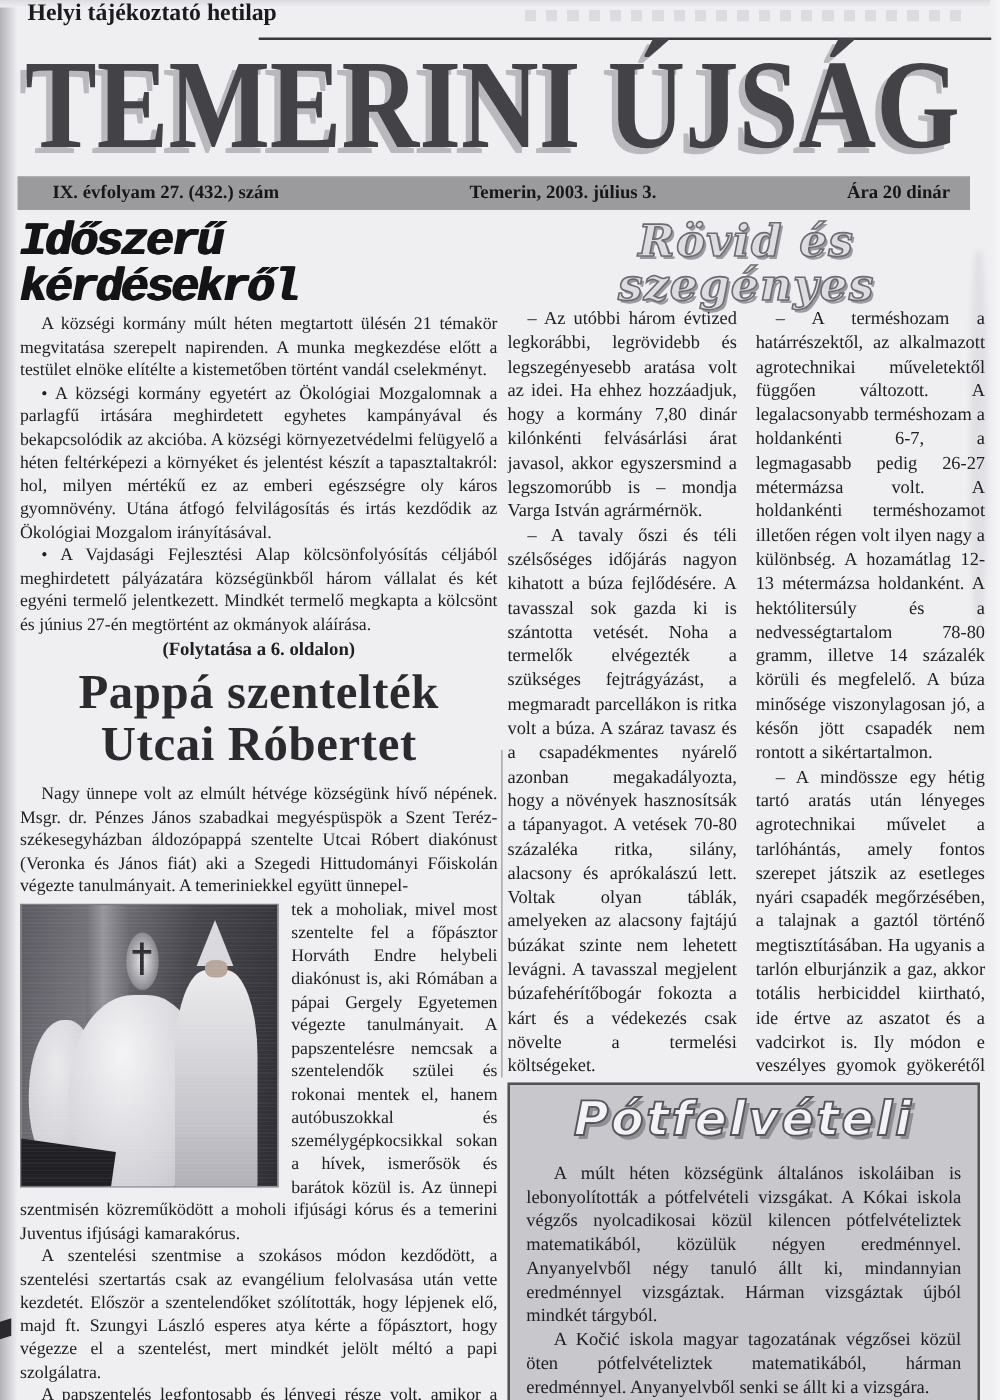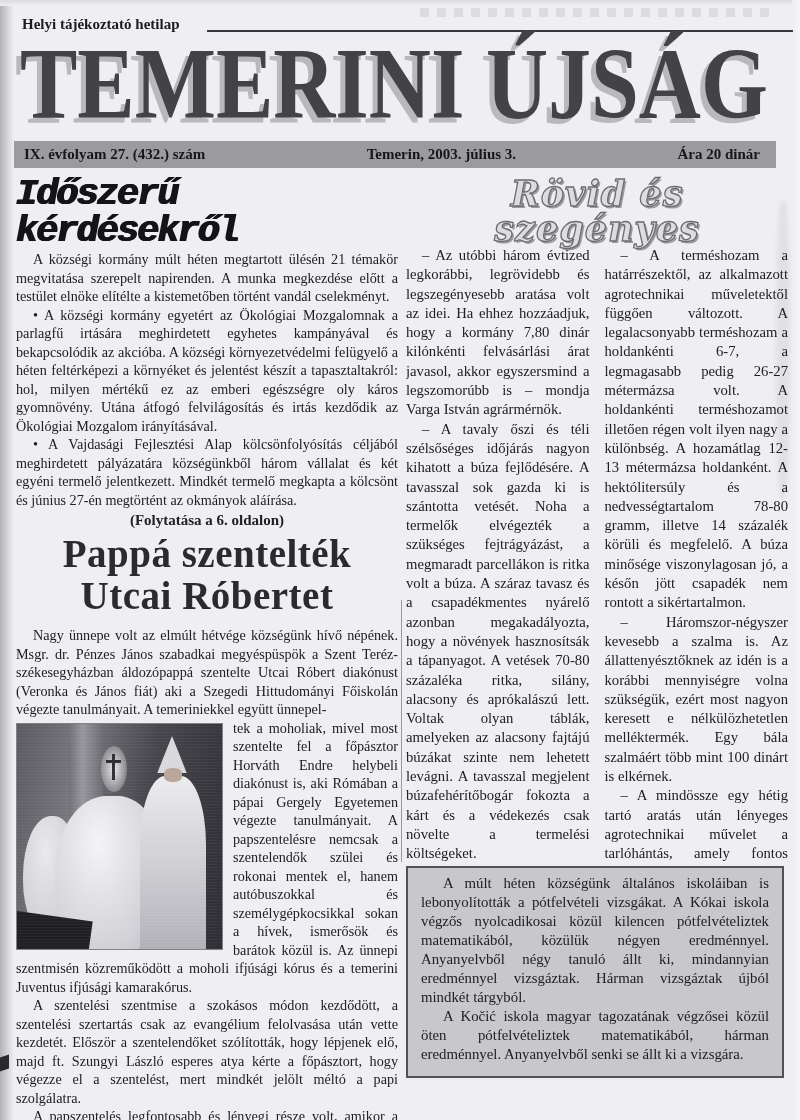--- a/index.html
+++ b/index.html
@@ -16,30 +16,30 @@
     background:linear-gradient(#dcdbdf,#efeef1);}
   .scan-right-edge{position:absolute;right:0;top:0;width:8px;height:1120px;
     background:linear-gradient(to left,#f6f5f8,#efeef1);}
   .scan-mark{position:absolute;left:0;top:1056px;width:9px;height:14px;background:#2a2a2d;
     transform:skewY(-18deg);}
   .bleed-dots{position:absolute;right:30px;top:8px;width:350px;height:9px;opacity:.35;
     background:repeating-linear-gradient(90deg,#b9b8bf 0 9px,transparent 9px 17px);}
   .bleed-smudge{position:absolute;filter:blur(2px);opacity:.25;background:#b9b8bf;border-radius:40%;}
 
   
-  .tagline{position:absolute;left:22px;top:16px;font-size:15px;font-weight:bold;color:#1b1b1e;}
+  .tagline{position:absolute;left:22px;top:0;font-size:19px;font-weight:bold;color:#1b1b1e;}
   .head-rule{position:absolute;left:207px;top:30px;width:586px;height:2px;background:#39393d;}
   .masthead{position:absolute;left:20px;top:33px;width:776px;
     font-family:"Liberation Serif", serif;font-weight:bold;
     font-size:86px;line-height:1;white-space:nowrap;letter-spacing:0px;
     color:#434347;text-shadow:-5px 4px 0 rgba(140,140,146,.55);
     transform:scale(1.0,1.18);transform-origin:left top;z-index:3;pointer-events:none;}
   .issue-bar{position:absolute;left:14px;top:141px;width:762px;height:27px;background:#9b9b9e;
     display:flex;align-items:center;justify-content:space-between;
-    padding:0 16px 0 10px;box-sizing:border-box;
+    padding:0 16px 0 28px;box-sizing:border-box;
     font-size:15px;font-weight:bold;color:#17171a;z-index:2;}
 
   
   .h-left{font-family:Liberation Mono, monospace;font-style:italic;font-weight:bold;
     font-size:37px;letter-spacing:-2px;color:#141417;line-height:1;
     text-shadow:.8px 0 0 #141417,-.8px 0 0 #141417;}
   .subhead{font-style:italic;font-size:21px;text-align:center;color:#1e1e21;margin:6px 0 8px;}
   .body-p{font-size:14.2px;line-height:18.5px;text-align:justify;text-indent:17px;margin:0;}
   .noindent{text-indent:0;}
   .center-bold{text-align:center;font-weight:bold;font-size:15px;margin:3px 0 4px;}
@@ -147,22 +147,22 @@
 </div>
 
 <div class="v-divider"></div>
 
 <div class="col-right">
   <div class="h-right">Rövid és szegényes</div>
   <div class="two-cols">
     <p>– Az utóbbi három évtized legkorábbi, legrövidebb és legszegényesebb aratása volt az idei. Ha ehhez hozzáadjuk, hogy a kormány 7,80 dinár kilónkénti felvásárlási árat javasol, akkor egyszersmind a legszomorúbb is – mondja Varga István agrármérnök.</p>
     <p>– A tavaly őszi és téli szélsőséges időjárás nagyon kihatott a búza fejlődésére. A tavasszal sok gazda ki is szántotta vetését. Noha a termelők elvégezték a szükséges fejtrágyázást, a megmaradt parcellákon is ritka volt a búza. A száraz tavasz és a csapadékmentes nyárelő azonban megakadályozta, hogy a növények hasznosítsák a tápanyagot. A vetések 70-80 százaléka ritka, silány, alacsony és aprókalászú lett. Voltak olyan táblák, amelyeken az alacsony fajtájú búzákat szinte nem lehetett levágni. A tavasszal megjelent búzafehérítőbogár fokozta a kárt és a védekezés csak növelte a termelési költségeket.</p>
     <p>– A terméshozam a határrészektől, az alkalmazott agrotechnikai műveletektől függően változott. A legalacsonyabb terméshozam a holdankénti 6-7, a legmagasabb pedig 26-27 métermázsa volt. A holdankénti terméshozamot illetően régen volt ilyen nagy a különbség. A hozamátlag 12-13 métermázsa holdanként. A hektólitersúly és a nedvességtartalom 78-80 gramm, illetve 14 százalék körüli és megfelelő. A búza minősége viszonylagosan jó, a későn jött csapadék nem rontott a sikértartalmon.</p>
-    <p>– Háromszor-négyszer kevesebb a szalma is. Az állattenyésztőknek az idén is a korábbi mennyiségre volna szükségük, ezért most nagyon keresett e nélkülözhetetlen melléktermék. Egy bála szalmáért több mint 100 dinárt is elkérnek.</p>
     <p>– A mindössze egy hétig tartó aratás után lényeges agrotechnikai művelet a tarlóhántás, amely fontos szerepet játszik az esetleges nyári csapadék megőrzésében, a talajnak a gaztól történő megtisztításában. Ha ugyanis a tarlón elburjánzik a gaz, akkor totális herbiciddel kiirtható, ide értve az aszatot és a vadcirkot is. Ily módon e veszélyes gyomok gyökerétől is megszabadítható a föld és a következő kultúrnövény ültetésekor annyival tisztább lesz a parcella. Ez az agrotechnikai művelet egyike a legolcsóbb és leghatékonyabb gyomirtási módszereknek.</p>
 
   </div>
 </div>
 
 <div class="supp-box">
+  <div class="h-box">Pótfelvételi</div>
   <p>A múlt héten községünk általános iskoláiban is lebonyolították a pótfelvételi vizsgákat. A Kókai iskola végzős nyolcadikosai közül kilencen pótfelvételiztek matematikából, közülük négyen eredménnyel. Anyanyelvből négy tanuló állt ki, mindannyian eredménnyel vizsgáztak. Hárman vizsgáztak újból mindkét tárgyból.</p>
   <p>A Kočić iskola magyar tagozatának végzősei közül öten pótfelvételiztek matematikából, hárman eredménnyel. Anyanyelvből senki se állt ki a vizsgára.</p>
 </div>
 
 </body></html>

